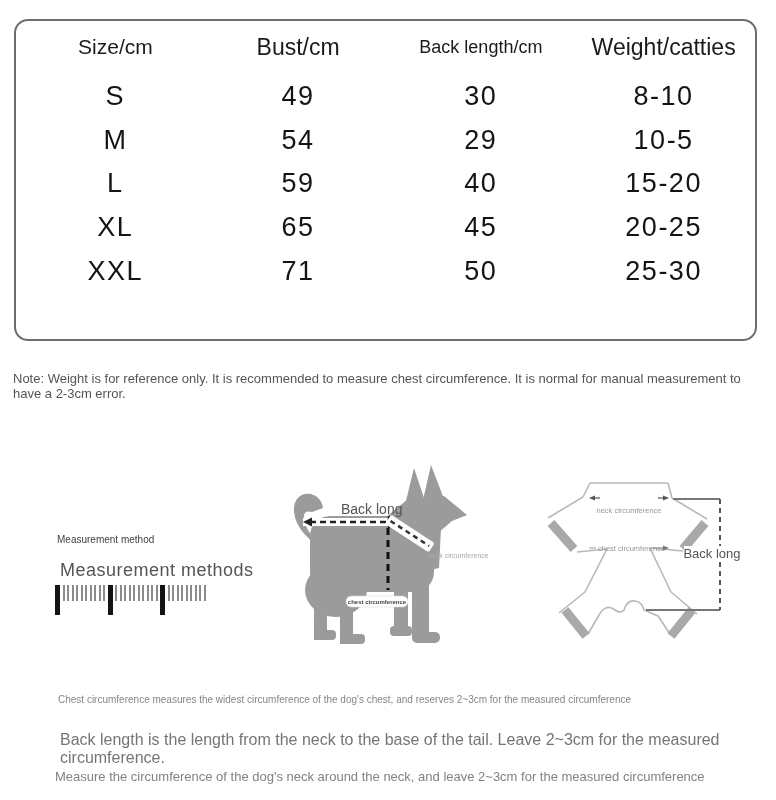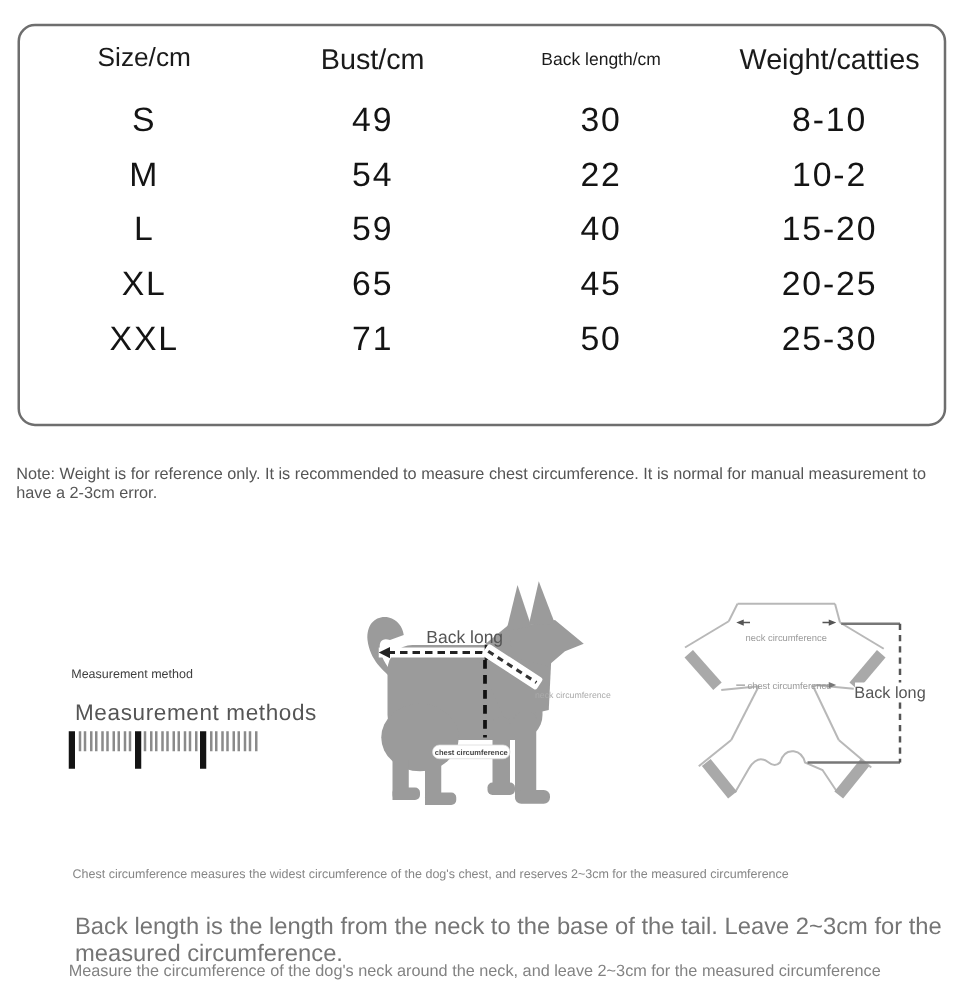--- a/index.html
+++ b/index.html
@@ -7,21 +7,21 @@
   .page { position:relative; width:776px; height:800px; background:#fff; overflow:hidden; }
 
   
   .table-box { position:absolute; left:14px; top:19px; width:743px; height:322px;
                border:2px solid #6e6e6e; border-radius:14px; padding-left:8px; }
   .trow { display:flex; width:100%; }
   .tcell { width:25%; text-align:center; color:#1b1b1b; }
   .thead { margin-top:8px; height:36px; align-items:center; }
   .h0 { font-size:21px; }
   .h1 { font-size:23px; }
-  .h2 { font-size:14px; }
+  .h2 { font-size:18px; }
   .h3 { font-size:23px; }
   .rows { margin-top:10px; }
   .tdata { height:43.6px; align-items:center; }
   .tdata .tcell { font-size:27px; letter-spacing:1.5px; color:#141414; }
 
   
   .note { position:absolute; left:13px; top:371px; width:750px; font-size:13px; color:#555; }
 
   
   .mm-small { position:absolute; left:57px; top:534px; font-size:10px; color:#3f3f3f; }
@@ -32,21 +32,21 @@
   .tick-long  { width:5px; height:30px; background:#141414; margin-right:2.5px; }
   .tick-short { width:2px; height:16px; background:#8b8b8b; margin-right:2.5px; }
 
   
   svg { font-family:"Liberation Sans", sans-serif; position:absolute; }
   .dog-svg { left:280px; top:440px; }
   .garment-svg { left:540px; top:450px; }
 
   
   .instr1 { position:absolute; left:58px; top:694px; width:700px; font-size:10px; color:#868686; }
-  .instr2 { position:absolute; left:60px; top:731px; width:700px; font-size:19px; color:#757575; }
+  .instr2 { position:absolute; left:60px; top:731px; width:700px; font-size:16px; color:#757575; }
   .instr3 { position:absolute; left:55px; top:769px; width:700px; font-size:13px; color:#828282; }
 </style>
 </head>
 <body>
 
 <div class="page">
 
   <div class="table-box">
     <div class="trow thead">
       <span class="tcell h0">Size/cm</span>
@@ -57,22 +57,22 @@
     <div class="rows">
       <div class="trow tdata">
         <span class="tcell">S</span>
         <span class="tcell">49</span>
         <span class="tcell">30</span>
         <span class="tcell">8-10</span>
       </div>
       <div class="trow tdata">
         <span class="tcell">M</span>
         <span class="tcell">54</span>
-        <span class="tcell">22</span>
-        <span class="tcell">10-2</span>
+        <span class="tcell">29</span>
+        <span class="tcell">10-5</span>
       </div>
       <div class="trow tdata">
         <span class="tcell">L</span>
         <span class="tcell">59</span>
         <span class="tcell">40</span>
         <span class="tcell">15-20</span>
       </div>
       <div class="trow tdata">
         <span class="tcell">XL</span>
         <span class="tcell">65</span>

